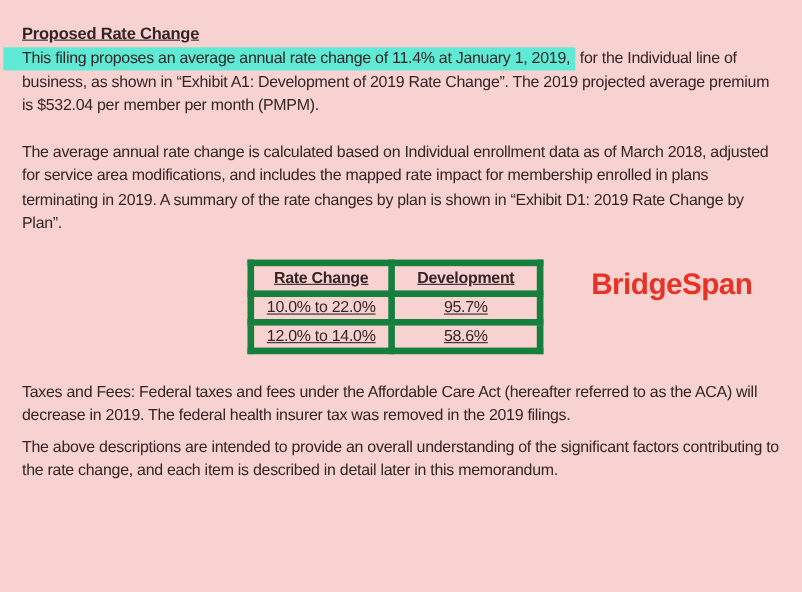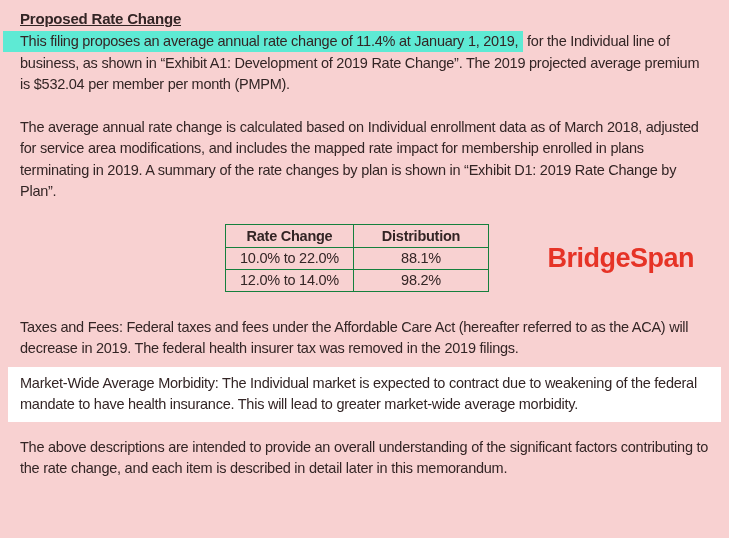--- a/index.html
+++ b/index.html
@@ -15,54 +15,55 @@
     width: 729px; height: 538px;
     padding: 10px 20px 0 20px;
     overflow: hidden;
     background: #f8d1d1;
   }
   .heading {
     font-size: 15px;
     font-weight: bold;
     text-decoration: underline;
     letter-spacing: -0.2px;
-    margin: 0 0 4px 0;
+    margin: 12px 0 4px 0;
   }
   .para {
     font-size: 14.5px;
     line-height: 21.5px;
     letter-spacing: -0.25px;
     margin: 0 0 21px 0;
   }
   .hl-line {
     background: #5eead4;
     padding: 2px 5px 3px 17px;
     margin-left: -17px;
     -webkit-box-decoration-break: clone;
     box-decoration-break: clone;
   }
   .ital { }
   .logo {
     position: absolute;
-    top: 243px; right: 35px;
+    top: 243px; right: 45px;
     font-size: 27px;
     font-weight: bold;
     letter-spacing: -0.5px;
   }
   table.rate-table {
     border-collapse: collapse;
     margin: 2px 0 25px 205px;
   }
   .rate-table th, .rate-table td {
-    border: 1px solid #15803d;
+    border: 6px solid #15803d;
     text-align: center;
     font-size: 14.5px;
     letter-spacing: -0.25px;
     padding: 2px 8px;
     height: 22px;
+    text-decoration: underline;
   }
   .rate-table th { font-weight: bold; padding: 3px 8px; }
   .rate-table .col-rate { width: 128px; }
   .rate-table .col-dist { width: 135px; }
   .taxes-para { margin-bottom: 7px; }
   .morbidity-block {
     background: #ffffff;
     margin: 0 -12px 15px -12px;
     padding: 6px 12px;
   }
@@ -80,36 +81,33 @@
 
   <p class="para">The average annual rate change is calculated based on Individual enrollment data as of March 2018, adjusted for service area modifications, and includes the mapped rate impact for membership enrolled in plans terminating in 2019. A summary of the rate changes by plan is shown in “Exhibit D1: 2019 Rate Change by Plan”.</p>
 
 
   <div class="logo" style="color: rgb(230, 51, 38);">BridgeSpan</div>
 
   <table class="rate-table">
     <thead>
       <tr>
         <th class="col-rate">Rate Change</th>
-        <th class="col-dist">Distribution</th>
+        <th class="col-dist">Development</th>
       </tr>
     </thead>
     <tbody>
       <tr>
         <td>10.0% to 22.0%</td>
-        <td>88.1%</td>
+        <td>95.7%</td>
       </tr>
       <tr>
         <td>12.0% to 14.0%</td>
-        <td>98.2%</td>
+        <td>58.6%</td>
       </tr>
     </tbody>
   </table>
 
   <p class="para taxes-para"><span class="ital">Taxes and Fees</span><span>: Federal taxes and fees under the Affordable Care Act (hereafter referred to as the ACA) will decrease in 2019. The federal health insurer tax was removed in the 2019 filings.</span></p>
 
-  <div class="morbidity-block">
-    <p class="para"><span class="ital">Market-Wide Average Morbidity:</span><span> The Individual market is expected to contract due to weakening of the federal mandate to have health insurance. This will lead to greater market-wide average morbidity.</span></p>
-  </div>
 
   <p class="para closing-para">The above descriptions are intended to provide an overall understanding of the significant factors contributing to the rate change, and each item is described in detail later in this memorandum.</p>
 
 </div>
 
 </body></html>

